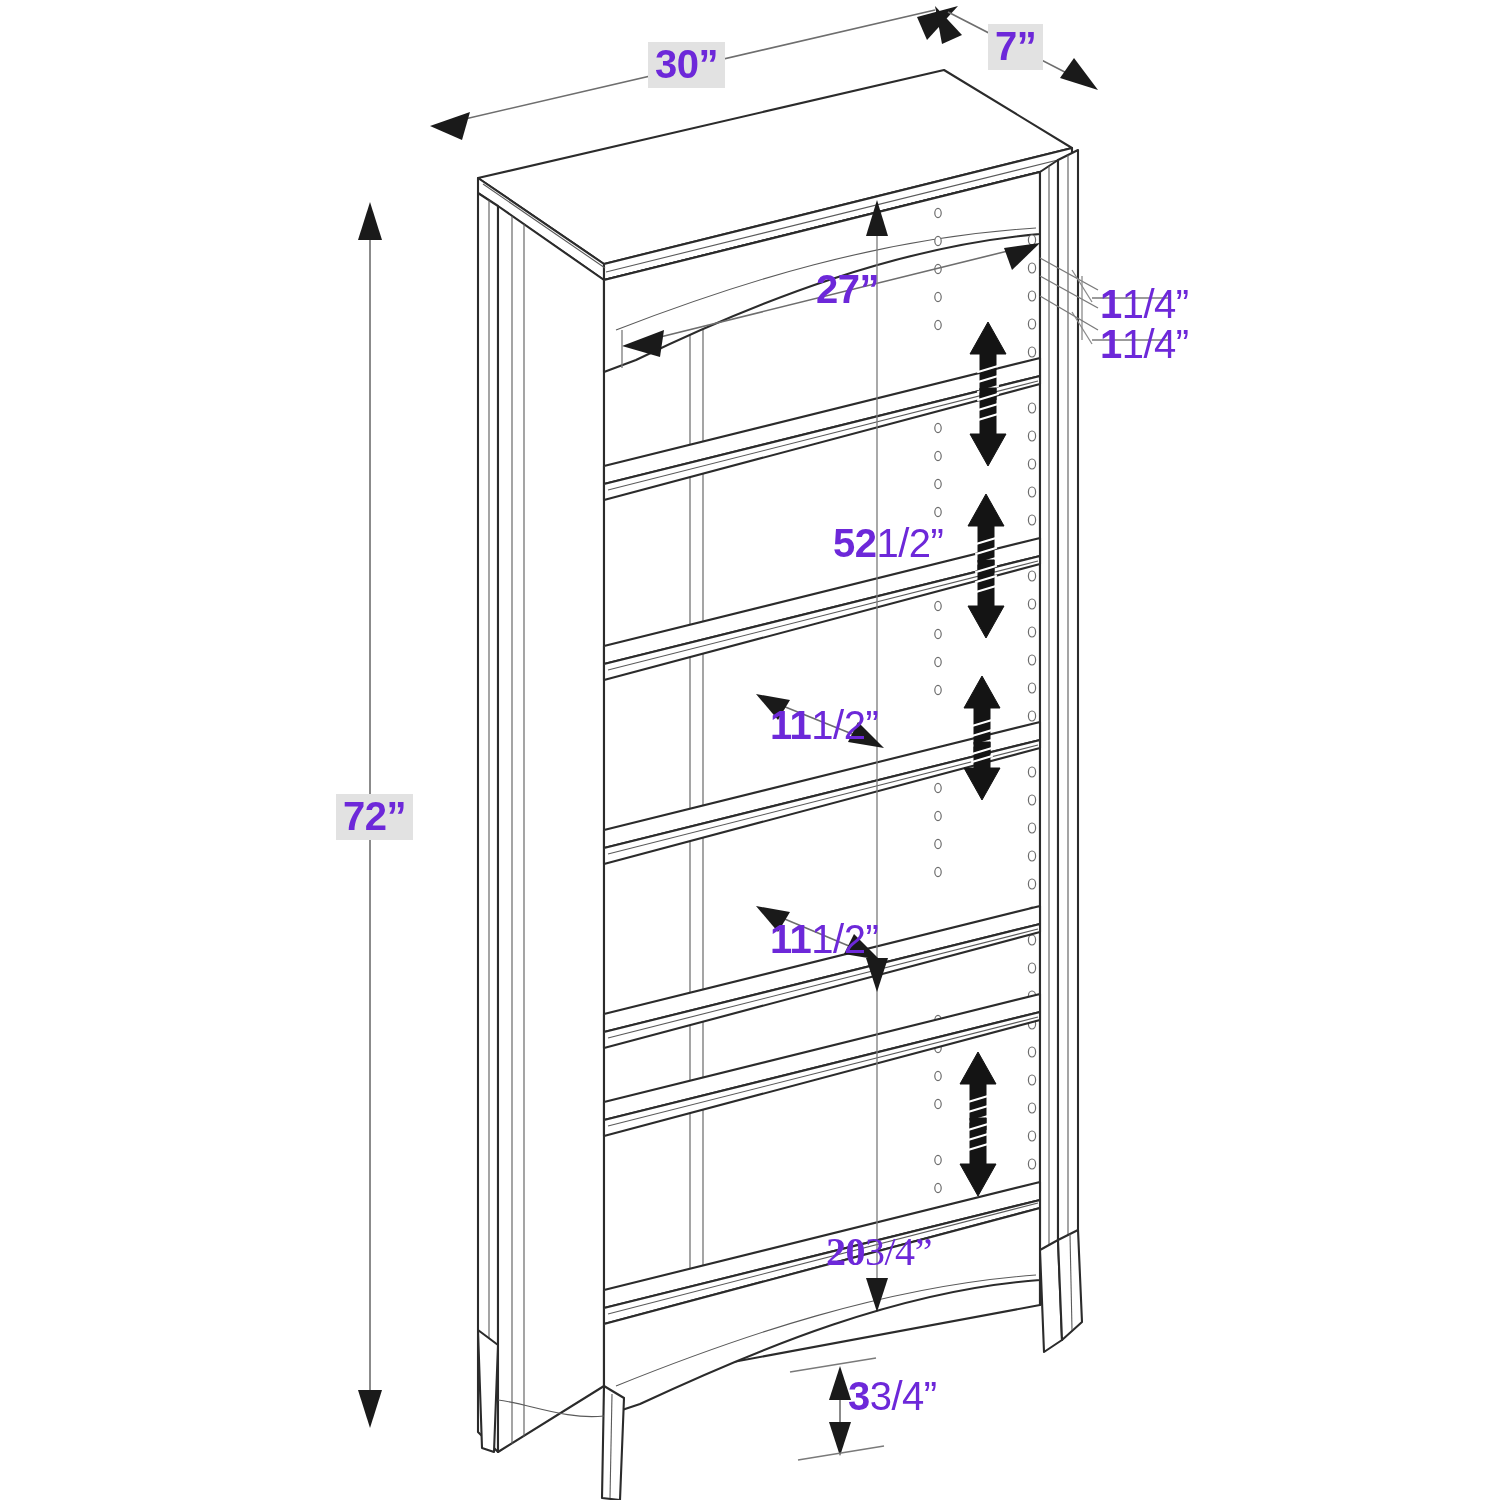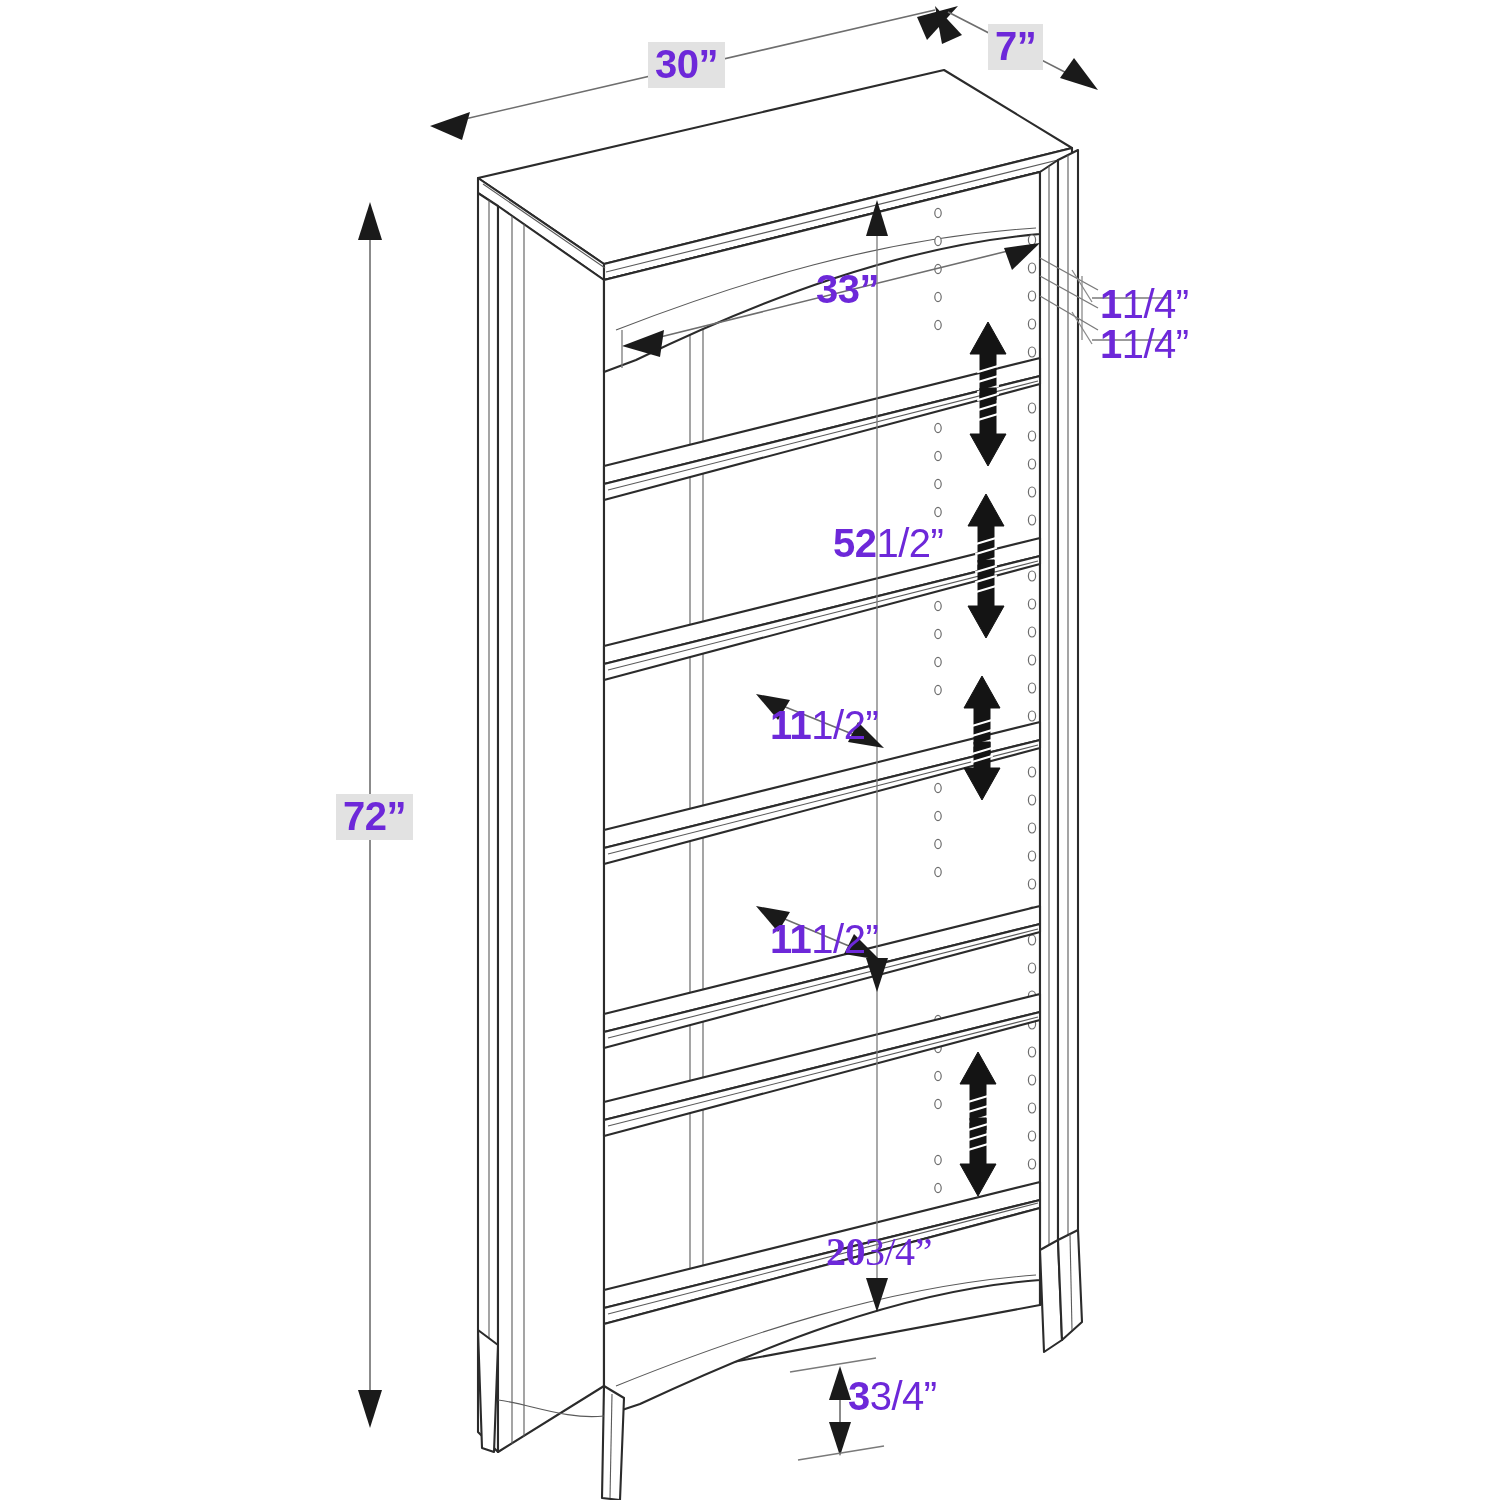--- a/index.html
+++ b/index.html
@@ -375,21 +375,21 @@
 
   <div class="lbl boxed" style="left:988px; top:24px;">
     <span class="whole">7</span><span class="frac"></span><span class="whole">”</span>
   </div>
 
   <div class="lbl boxed" style="left:336px; top:794px;text-align:center;">
     <span class="whole">72</span><span class="frac"></span><span class="whole">”</span>
   </div>
 
   <div class="lbl" style="left:816px; top:269px;">
-    <span class="whole">33</span><span class="frac"></span><span class="whole">”</span>
+    <span class="whole">27</span><span class="frac"></span><span class="whole">”</span>
   </div>
 
   <div class="lbl" style="left:1100px; top:284px;">
     <span class="whole">1</span><span class="frac">1/4</span><span class="frac">”</span>
   </div>
 
   <div class="lbl" style="left:1100px; top:324px;">
     <span class="whole">1</span><span class="frac">1/4</span><span class="frac">”</span>
   </div>
 

